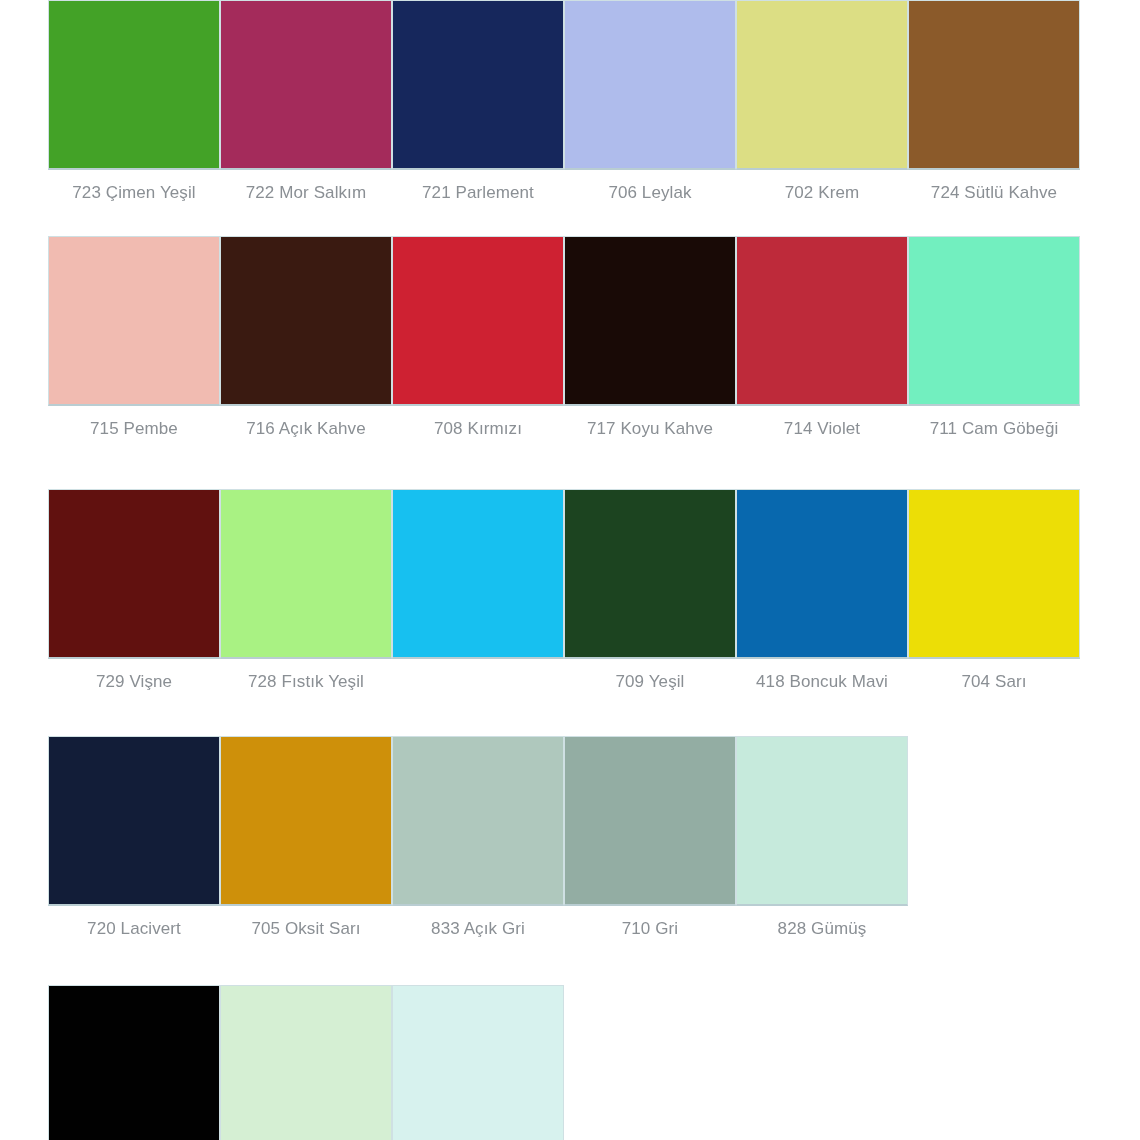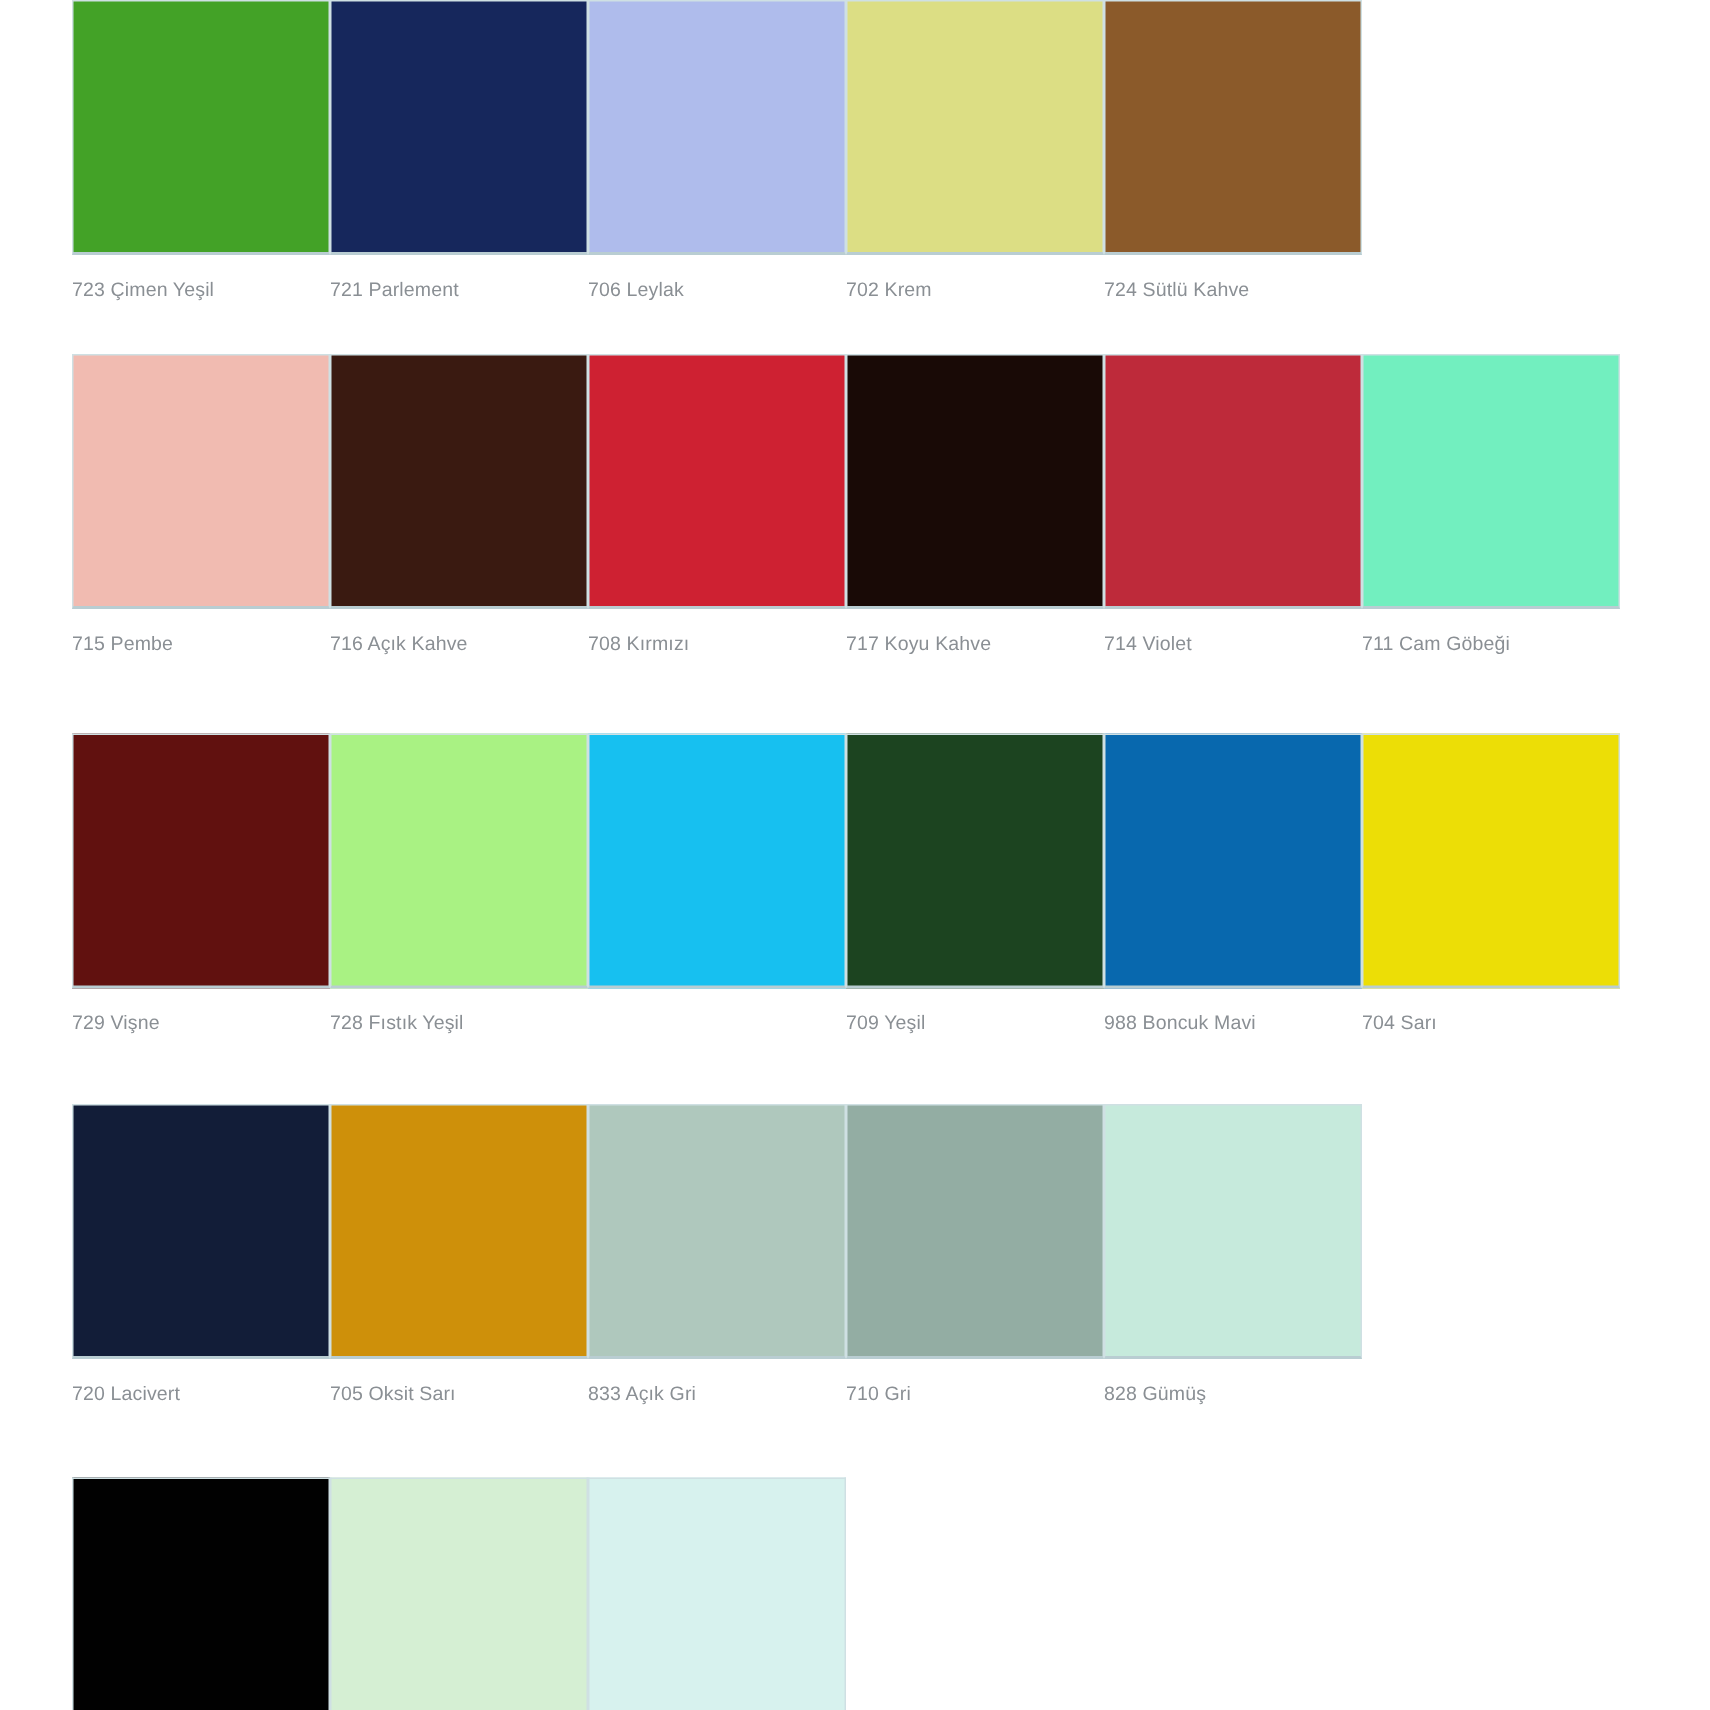--- a/index.html
+++ b/index.html
@@ -51,40 +51,45 @@
     width: 172px;
     height: 170px;
     box-sizing: border-box;
     border: 1px solid #cfe0e3;
     border-bottom: 2px solid #b9cdd2;
     display: block;
   }
 
   .swatch-label {
     display: block;
-    font-size: 13px;
+    text-align: center;
+    font-size: 17px;
     line-height: 14px;
     color: #8a8f94;
     font-family: "Liberation Sans", sans-serif;
     padding-top: 16px;
     padding-bottom: 6px;
     letter-spacing: 0.1px;
     white-space: nowrap;
     overflow: hidden;
   }
 </style>
 </head>
 <body>
 
 <div class="palette-page">
 
   <div class="swatch-row row-0">
     <div class="swatch-cell">
       <div class="swatch-chip" style="background-color: rgb(67, 162, 39);"></div>
       <span class="swatch-label">723 Çimen Yeşil</span>
+    </div>
+    <div class="swatch-cell">
+      <div class="swatch-chip" style="background-color: rgb(164, 43, 91);"></div>
+      <span class="swatch-label">722 Mor Salkım</span>
     </div>
     <div class="swatch-cell">
       <div class="swatch-chip" style="background-color: rgb(22, 39, 92);"></div>
       <span class="swatch-label">721 Parlement</span>
     </div>
     <div class="swatch-cell">
       <div class="swatch-chip" style="background-color: rgb(175, 188, 236);"></div>
       <span class="swatch-label">706 Leylak</span>
     </div>
     <div class="swatch-cell">
@@ -135,21 +140,21 @@
     </div>
     <div class="swatch-cell">
       <div class="swatch-chip" style="background-color: rgb(23, 192, 240);"></div>
     </div>
     <div class="swatch-cell">
       <div class="swatch-chip" style="background-color: rgb(28, 68, 32);"></div>
       <span class="swatch-label">709 Yeşil</span>
     </div>
     <div class="swatch-cell">
       <div class="swatch-chip" style="background-color: rgb(8, 104, 174);"></div>
-      <span class="swatch-label">988 Boncuk Mavi</span>
+      <span class="swatch-label">418 Boncuk Mavi</span>
     </div>
     <div class="swatch-cell">
       <div class="swatch-chip" style="background-color: rgb(236, 222, 6);"></div>
       <span class="swatch-label">704 Sarı</span>
     </div>
   </div>
 
   <div class="swatch-row row-3">
     <div class="swatch-cell">
       <div class="swatch-chip" style="background-color: rgb(18, 29, 56);"></div>

